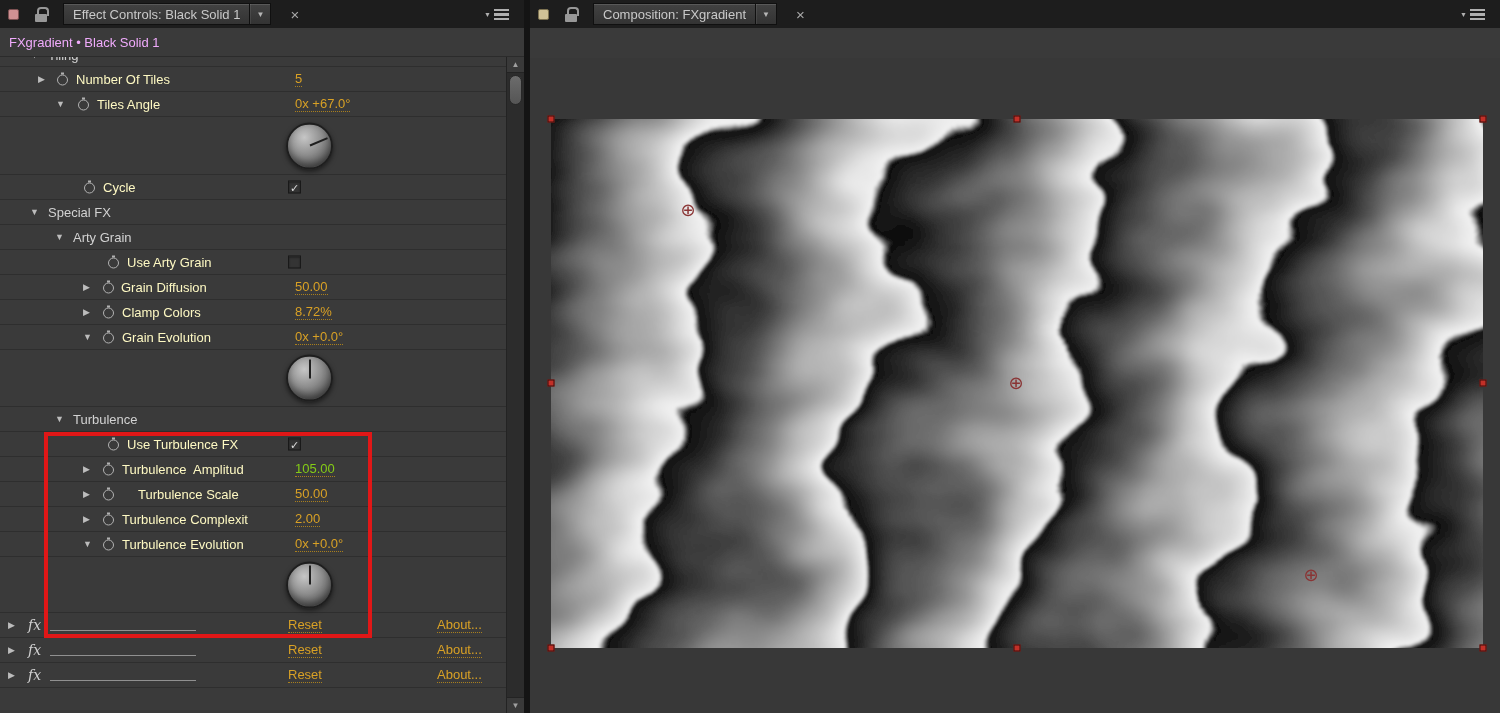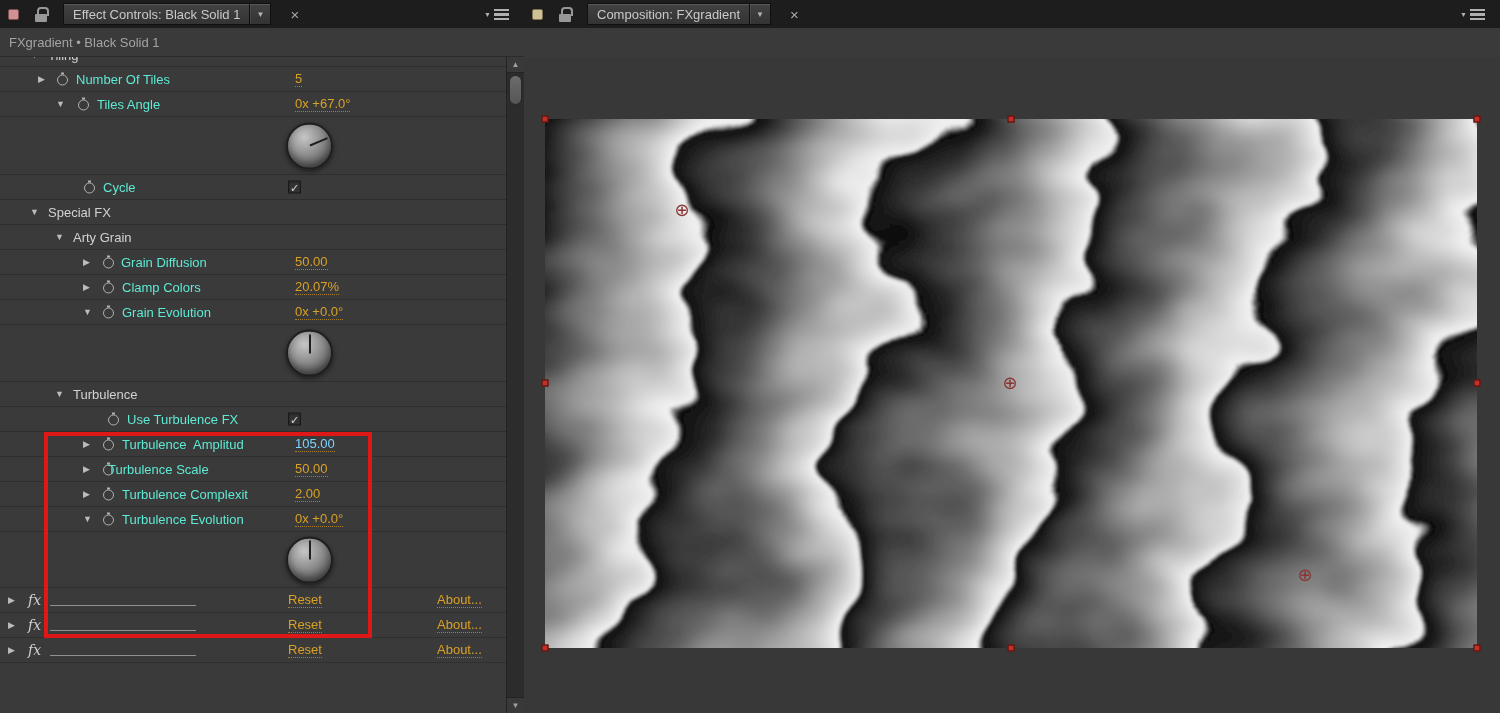--- a/index.html
+++ b/index.html
@@ -2,21 +2,21 @@
 <html><head>
 <meta charset="utf-8">
 <style>
   * { margin:0; padding:0; box-sizing:border-box; }
   html,body { width:1500px; height:713px; overflow:hidden; background:#141414;
               font-family:"Liberation Sans", sans-serif; }
   #app { width:1500px; height:713px; display:flex; background:#141414; position:relative; }
 
   .panel { background:#3a3a3a; height:713px; position:relative; overflow:hidden; }
   #ec-panel { width:524px; flex:0 0 524px; }
-  #comp-panel { flex:1; }
+  #comp-panel { flex:1; margin-left:6px; }
 
   
   .tabbar { height:28px; background:#1d1d1d; display:flex; align-items:center; padding:0 8px; gap:16px; position:relative; }
   .chip { width:11px; height:11px; border-radius:2px; display:inline-block; flex:0 0 auto; }
   .chip.pink { background:#cf9193; border:1px solid #7d5152; }
   .chip.tan  { background:#cfc196; border:1px solid #7d7251; }
   .lock-icon { width:12px; height:15px; position:relative; display:inline-block; flex:0 0 auto; }
   .lock-icon::before { content:''; position:absolute; top:0; left:2px; width:8px; height:7px;
                        border:2px solid #989898; border-bottom:none; border-radius:4px 4px 0 0; }
   .lock-icon::after { content:''; position:absolute; bottom:0; left:0; width:12px; height:8px;
@@ -28,33 +28,33 @@
   .tab-divider { width:1px; height:20px; background:#101010; box-shadow:1px 0 0 rgba(255,255,255,0.08); }
   .tab-caret { width:20px; text-align:center; color:#b5b5b5; font-size:8px; }
   .tab-close { color:#a8a8a8; font-size:15px; line-height:15px; margin-left:3px; }
   .panel-menu { position:absolute; right:12px; top:8px; width:28px; height:13px;
                 display:flex; align-items:center; gap:3px; }
   .pm-caret { color:#b0b0b0; font-size:7px; }
   .pm-lines { width:15px; height:11px;
               background:repeating-linear-gradient(to bottom,#b0b0b0 0 2px,transparent 2px 4.5px); }
 
   
-  .ec-header { height:29px; line-height:29px; padding-left:9px; color:#a3a3a3; font-size:13px;
+  .ec-header { height:29px; line-height:29px; padding-left:9px; color:#f0abfc; font-size:13px;
                background:#3a3a3a; border-bottom:1px solid #2b2b2b; }
   .ec-body { position:absolute; top:57px; left:0; right:18px; bottom:0; background:#3a3a3a; }
   .row { position:relative; height:25px; border-bottom:1px solid rgba(18,18,18,0.28); }
   .row.clipped { height:10px; overflow:hidden; }
   .row.clipped .lbl { top:-9px; transform:none; }
   .row.clipped .twirl { top:-7px; transform:none; }
   .twirl { position:absolute; top:50%; transform:translateY(-50%); font-size:9px; color:#bcbcbc; }
   .sw-icon { position:absolute; top:50%; transform:translateY(-50%); width:12px; height:13px; }
   .sw-icon::before { content:''; position:absolute; top:2px; left:0; width:9px; height:9px;
                      border:1px solid #b2b2b2; border-radius:50%; }
   .sw-icon::after { content:''; position:absolute; top:0; left:4px; width:3px; height:2px; background:#b2b2b2; }
-  .lbl { position:absolute; top:50%; transform:translateY(-50%); font-size:13px; color:#5eead4; white-space:pre; }
+  .lbl { position:absolute; top:50%; transform:translateY(-50%); font-size:13px; color:#fef9c3; white-space:pre; }
   .row.group .lbl { color:#d2d2d2; }
   .val { position:absolute; left:295px; top:50%; transform:translateY(-50%); font-size:13px;
          color:#d9a125; border-bottom:1px dotted #a97f1d; line-height:15px; white-space:pre; }
   .checkbox { position:absolute; left:288px; top:50%; transform:translateY(-50%); width:13px; height:13px;
               background:#343434; border:1px solid #191919; box-shadow:inset 0 1px 2px rgba(0,0,0,0.45);
               color:#dcdcdc; font-size:11px; line-height:12px; text-align:center; }
   .knob { position:absolute; left:286px; top:50%; transform:translateY(-50%); width:47px; height:47px;
           border-radius:50%; border:2px solid #1e1e1e;
           background:radial-gradient(circle at 38% 30%, #c6c6c6, #8c8c8c 45%, #5e5e5e 75%, #4d4d4d);
           box-shadow:0 2px 5px rgba(0,0,0,0.55), inset 0 -4px 7px rgba(0,0,0,0.35); }
@@ -148,30 +148,35 @@
         </div>
         <div class="row group">
           <span class="twirl" style="left: 30px;">▼</span>
           <span class="lbl" style="left: 48px;">Special FX</span>
         </div>
         <div class="row group">
           <span class="twirl" style="left: 55px;">▼</span>
           <span class="lbl" style="left: 73px;">Arty Grain</span>
         </div>
         <div class="row param">
+          <span class="sw-icon" style="left: 108px;"></span>
+          <span class="lbl" style="left: 127px;">Use Arty Grain</span>
+          <span class="checkbox"></span>
+        </div>
+        <div class="row param">
           <span class="twirl" style="left: 83px;">▶</span>
           <span class="sw-icon" style="left: 103px;"></span>
           <span class="lbl" style="left: 121px;">Grain Diffusion</span>
           <span class="val" style="color: rgb(217, 161, 37);">50.00</span>
         </div>
         <div class="row param">
           <span class="twirl" style="left: 83px;">▶</span>
           <span class="sw-icon" style="left: 103px;"></span>
           <span class="lbl" style="left: 122px;">Clamp Colors</span>
-          <span class="val" style="color: rgb(217, 161, 37);">20.07%</span>
+          <span class="val" style="color: rgb(217, 161, 37);">8.72%</span>
         </div>
         <div class="row param">
           <span class="twirl" style="left: 83px;">▼</span>
           <span class="sw-icon" style="left: 103px;"></span>
           <span class="lbl" style="left: 122px;">Grain Evolution</span>
           <span class="val" style="color: rgb(217, 161, 37);">0x +0.0°</span>
         </div>
         <div class="row dial" style="height: 57px;">
           <div class="knob">
             <div class="knob-pointer" style="transform: rotate(180deg);"></div>
@@ -183,26 +188,26 @@
         </div>
         <div class="row param">
           <span class="sw-icon" style="left: 108px;"></span>
           <span class="lbl" style="left: 127px;">Use Turbulence FX</span>
           <span class="checkbox">✓</span>
         </div>
         <div class="row param">
           <span class="twirl" style="left: 83px;">▶</span>
           <span class="sw-icon" style="left: 103px;"></span>
           <span class="lbl" style="left: 122px;">Turbulence  Amplitud</span>
-          <span class="val" style="color: #7dd3fc;">105.00</span>
-        </div>
-        <div class="row param">
-          <span class="twirl" style="left: 83px;">▶</span>
-          <span class="sw-icon" style="left: 103px;"></span>
-          <span class="lbl" style="left: 108px; text-align: center;">Turbulence Scale</span>
+          <span class="val" style="color: #84cc16;">105.00</span>
+        </div>
+        <div class="row param">
+          <span class="twirl" style="left: 83px;">▶</span>
+          <span class="sw-icon" style="left: 103px;"></span>
+          <span class="lbl" style="left: 138px; text-align: center;">Turbulence Scale</span>
           <span class="val" style="color: rgb(217, 161, 37);">50.00</span>
         </div>
         <div class="row param">
           <span class="twirl" style="left: 83px;">▶</span>
           <span class="sw-icon" style="left: 103px;"></span>
           <span class="lbl" style="left: 122px;">Turbulence Complexit</span>
           <span class="val" style="color: rgb(217, 161, 37);">2.00</span>
         </div>
         <div class="row param">
           <span class="twirl" style="left: 83px;">▼</span>

